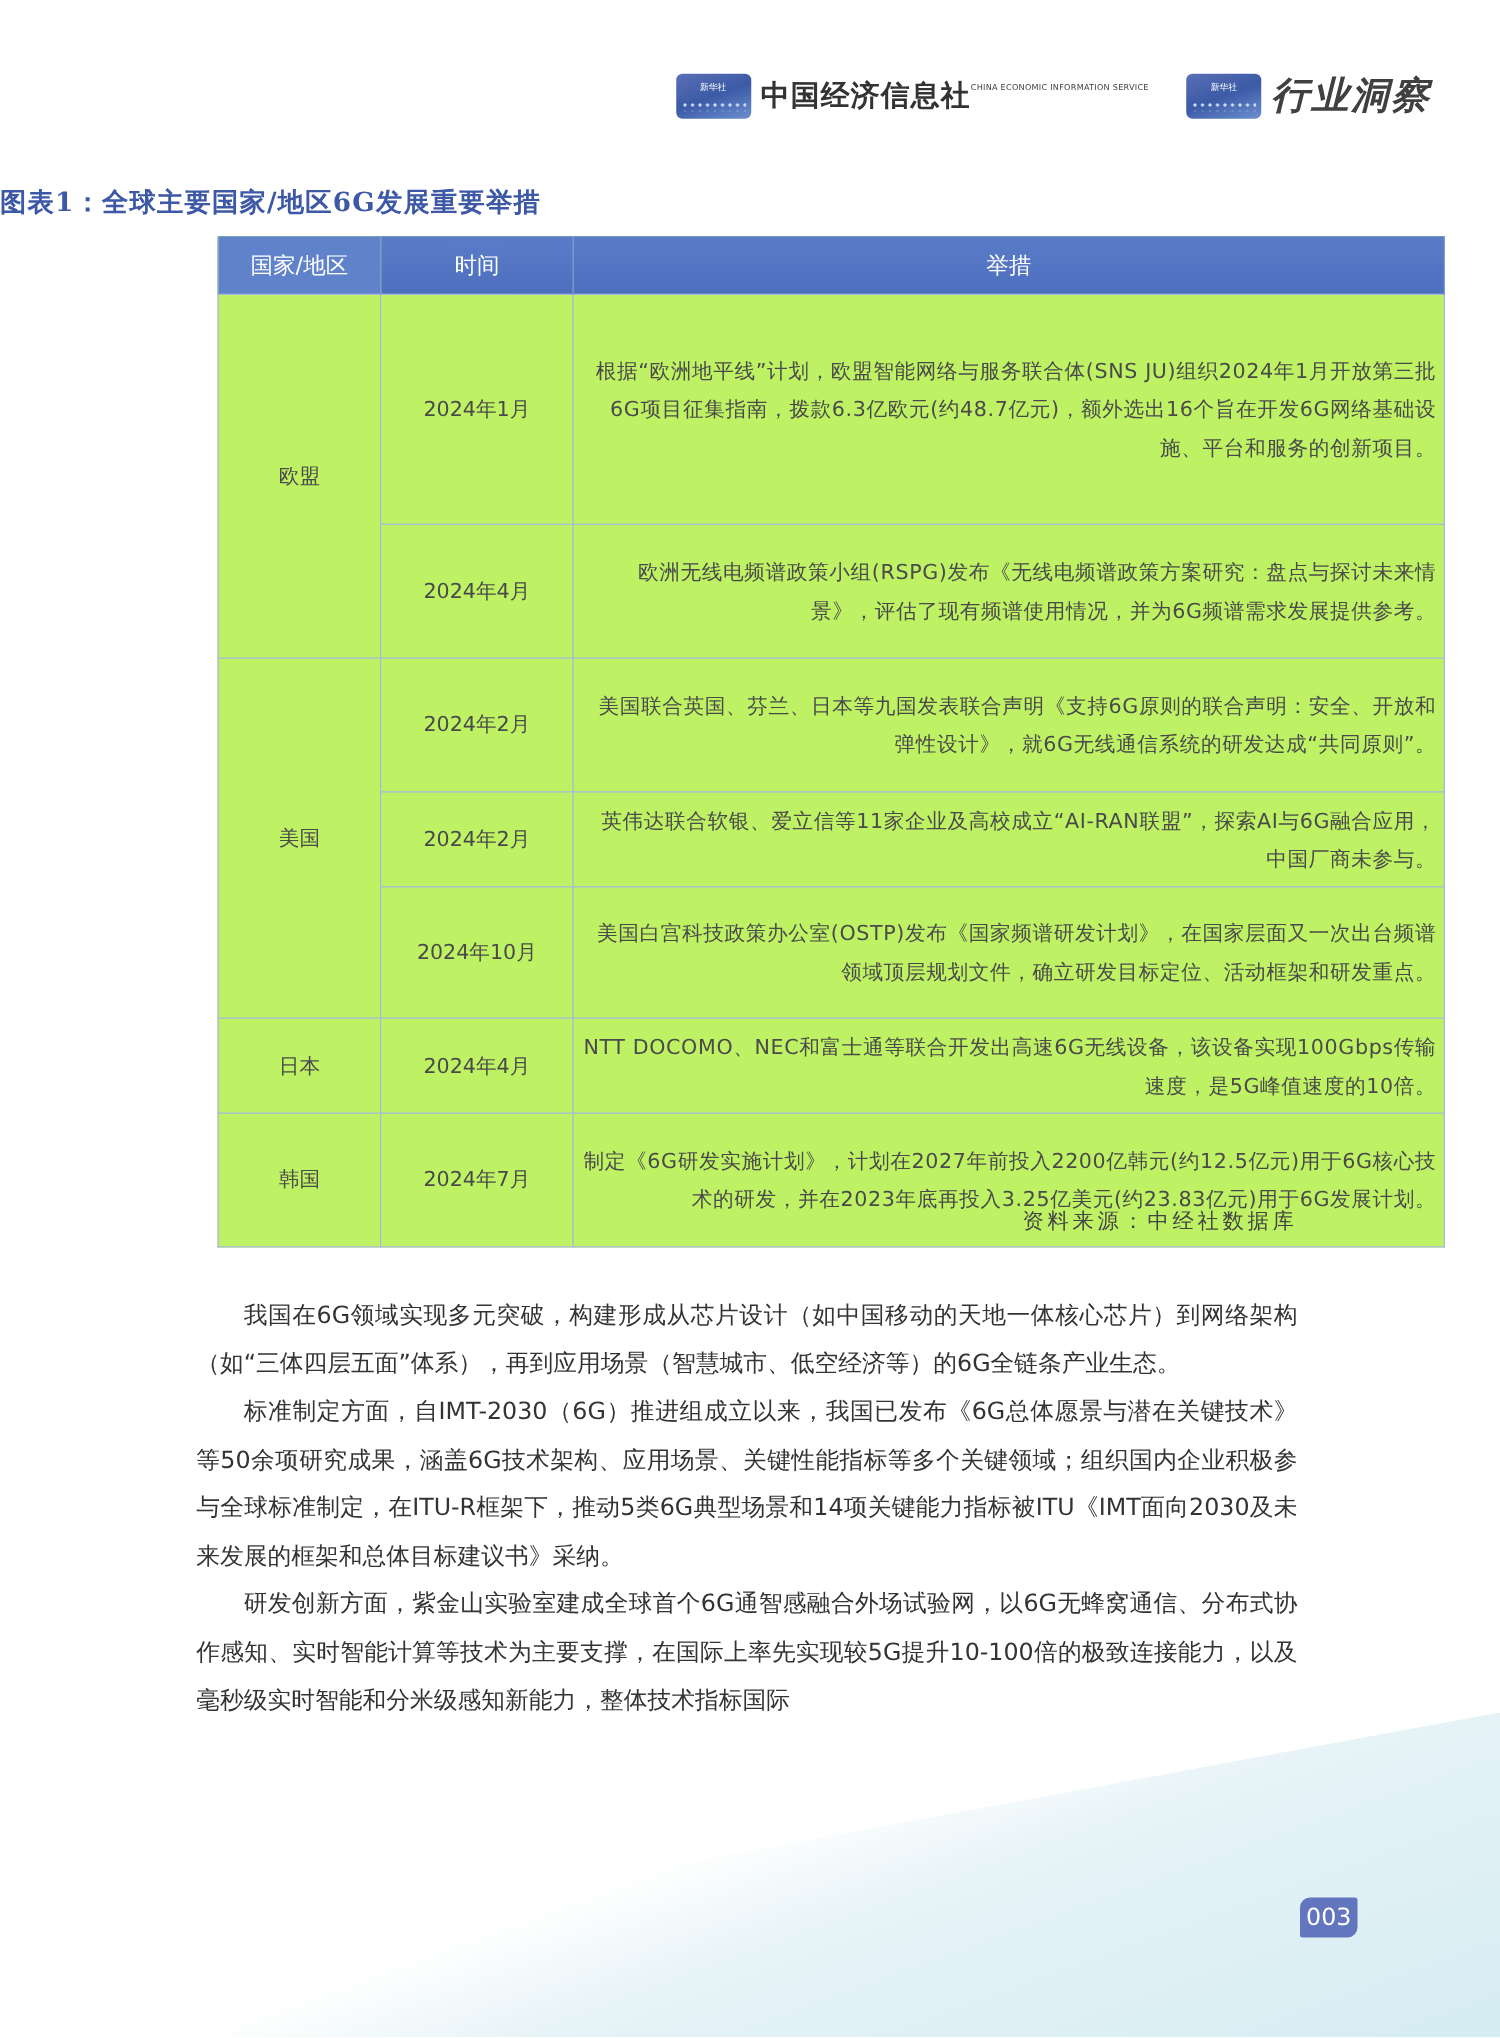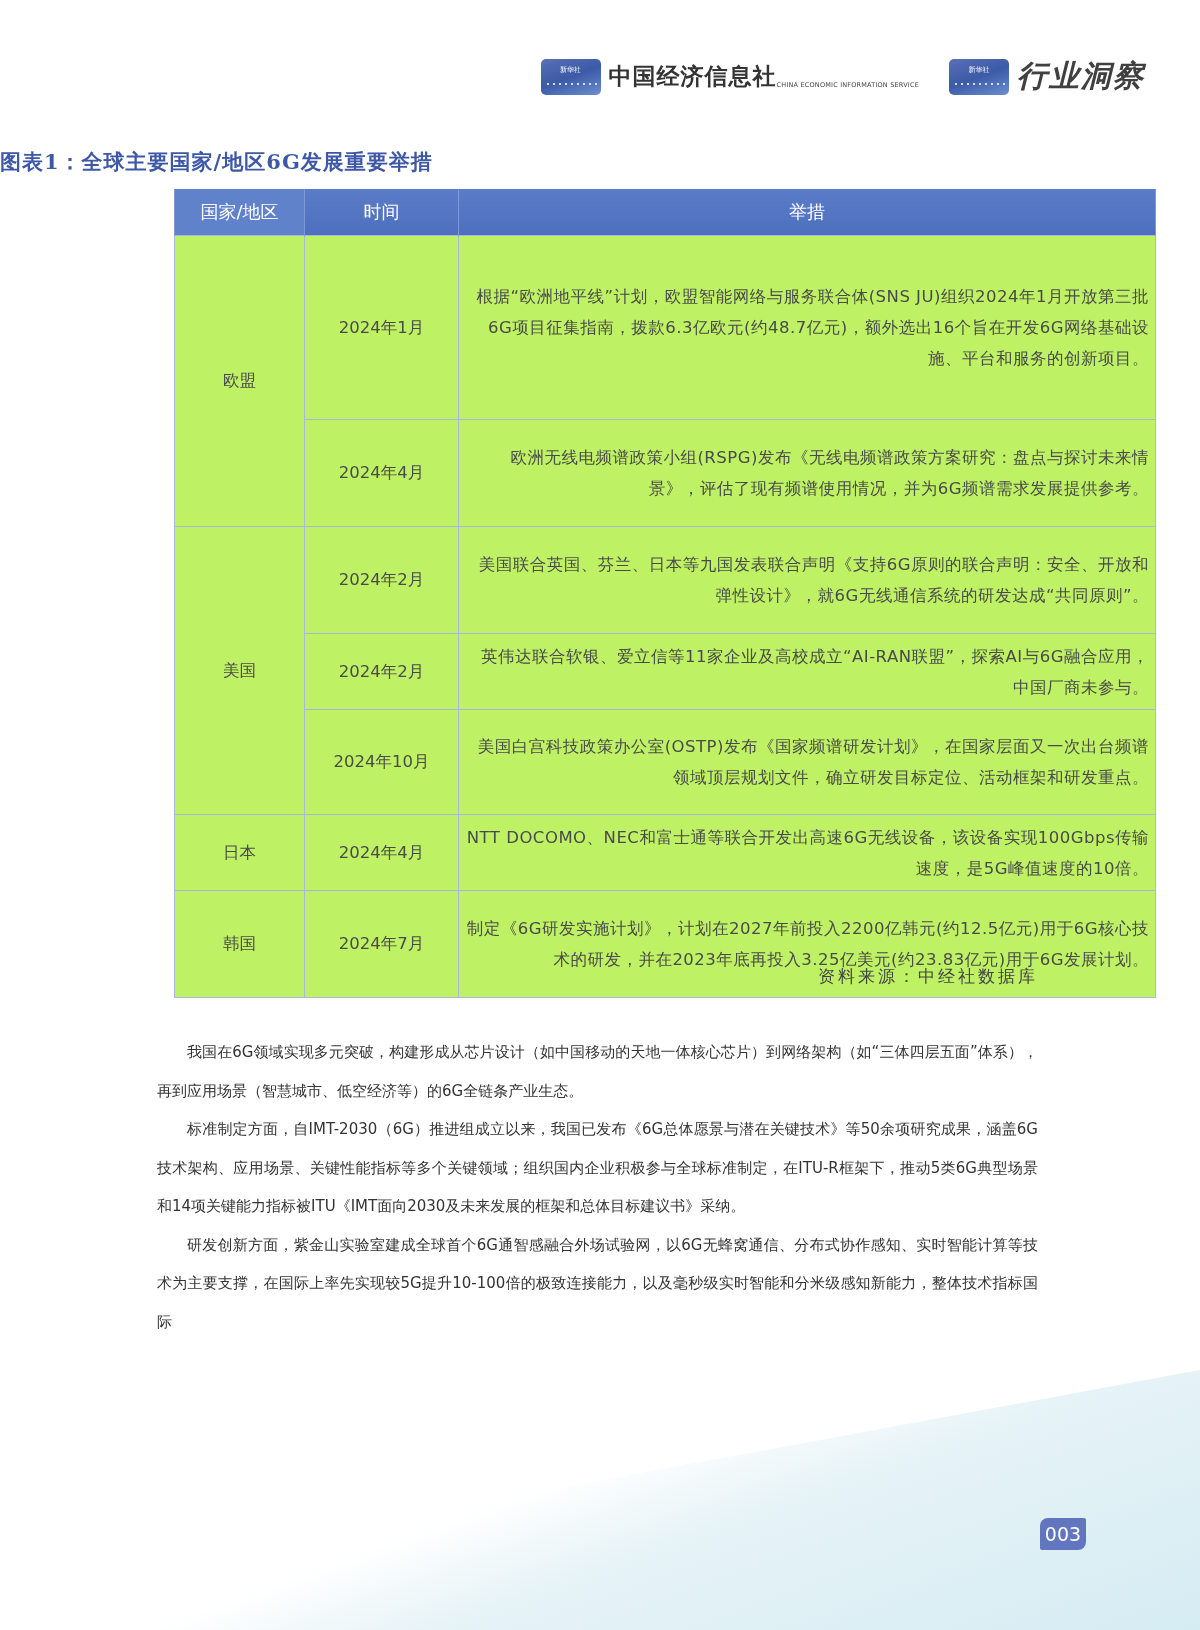--- a/index.html
+++ b/index.html
@@ -25,21 +25,21 @@
     position:relative; overflow:hidden;padding-left:24px;
   }
   .logo-badge::after {
     content:""; position:absolute; left:4px; right:4px; bottom:6px; height:8px;
     background-image:radial-gradient(circle,#cfe0ff 1px,transparent 1.5px);
     background-size:6px 6px;
   }
   .logo-badge .mini { position:absolute; top:6px; left:4px; right:4px; font-size:7px; color:#fff; text-align:center; }
   .logo-cn { display:flex; flex-direction:row; }
   .logo-cn .big { font-size:23px; font-weight:bold; color:#333; letter-spacing:1px; line-height:24px; }
-  .logo-cn .small { font-size:6.5px; color:#444; letter-spacing:0.2px; margin-top:17px; }
+  .logo-cn .small { font-size:6.5px; color:#444; letter-spacing:0.2px; margin-top:1px; }
   .logo-insight { font-size:30px; font-weight:bold; color:#404040; letter-spacing:2px; font-style:italic; }
 
   .table-title {
     position:absolute; top:148px; left:0; width:1051px; text-align:left;
     font-family:"DejaVu Serif","Liberation Serif",serif; font-weight:bold;
     font-size:21px; color:#3d58a6; letter-spacing:1px; z-index:2;
   }
 
   table.measures {
     position:absolute; top:189px; left:174px; width:982px;
@@ -59,21 +59,21 @@
   td.c-time { width:151px; text-align:center; }
   td.c-measure { text-align:right; padding:4px 6px 4px 6px; line-height:31px; letter-spacing:0.5px; }
 
   .source {
     position:absolute; top:965px; right:162px; font-family:"DejaVu Serif","Liberation Serif",serif;
     font-size:17px; color:#444; letter-spacing:3px; z-index:2;
   }
 
   .body-text {
     position:absolute; top:1033px; left:157px; width:881px; z-index:2;
-    font-size:15px; color:#333; line-height:38.5px; text-align:justify;
+    font-size:19px; color:#333; line-height:38.5px; text-align:justify;
   }
   .body-text p { margin:0; text-indent:2em; }
 
   .page-num {
     position:absolute; top:1518px; left:1040px; width:46px; height:32px;
     background:#6276c0; color:#ffffff; font-size:19px; text-align:center; line-height:32px;
     border-radius:8px 2px 8px 2px; z-index:2;
   }
 </style>
 </head>

